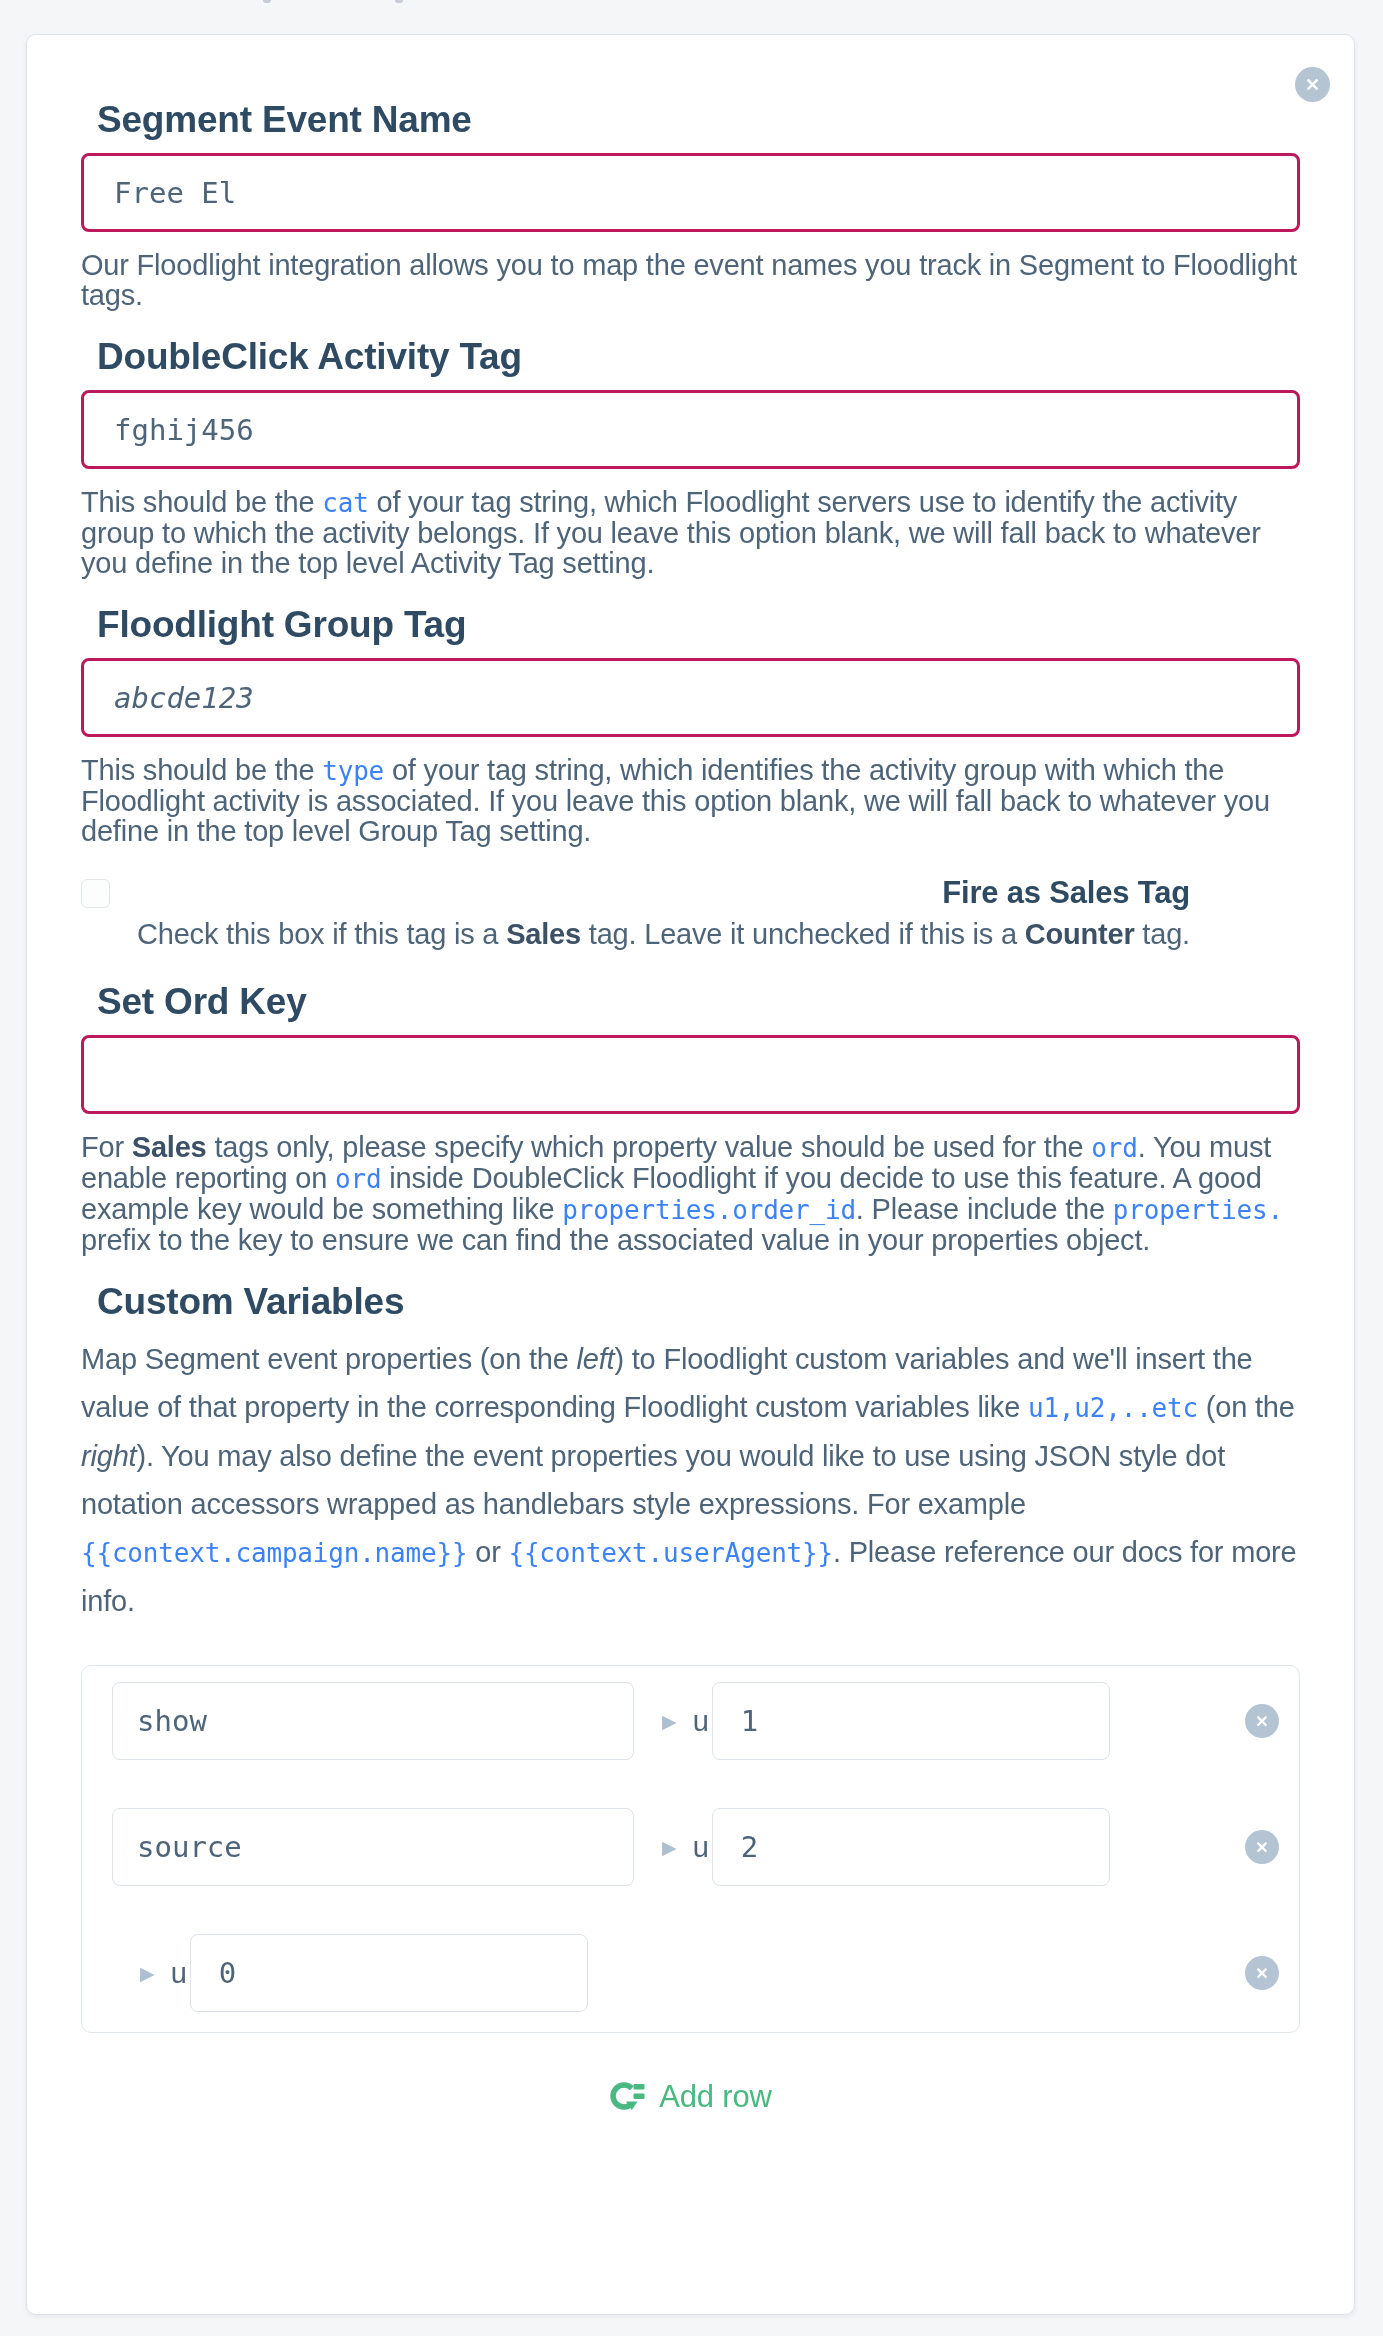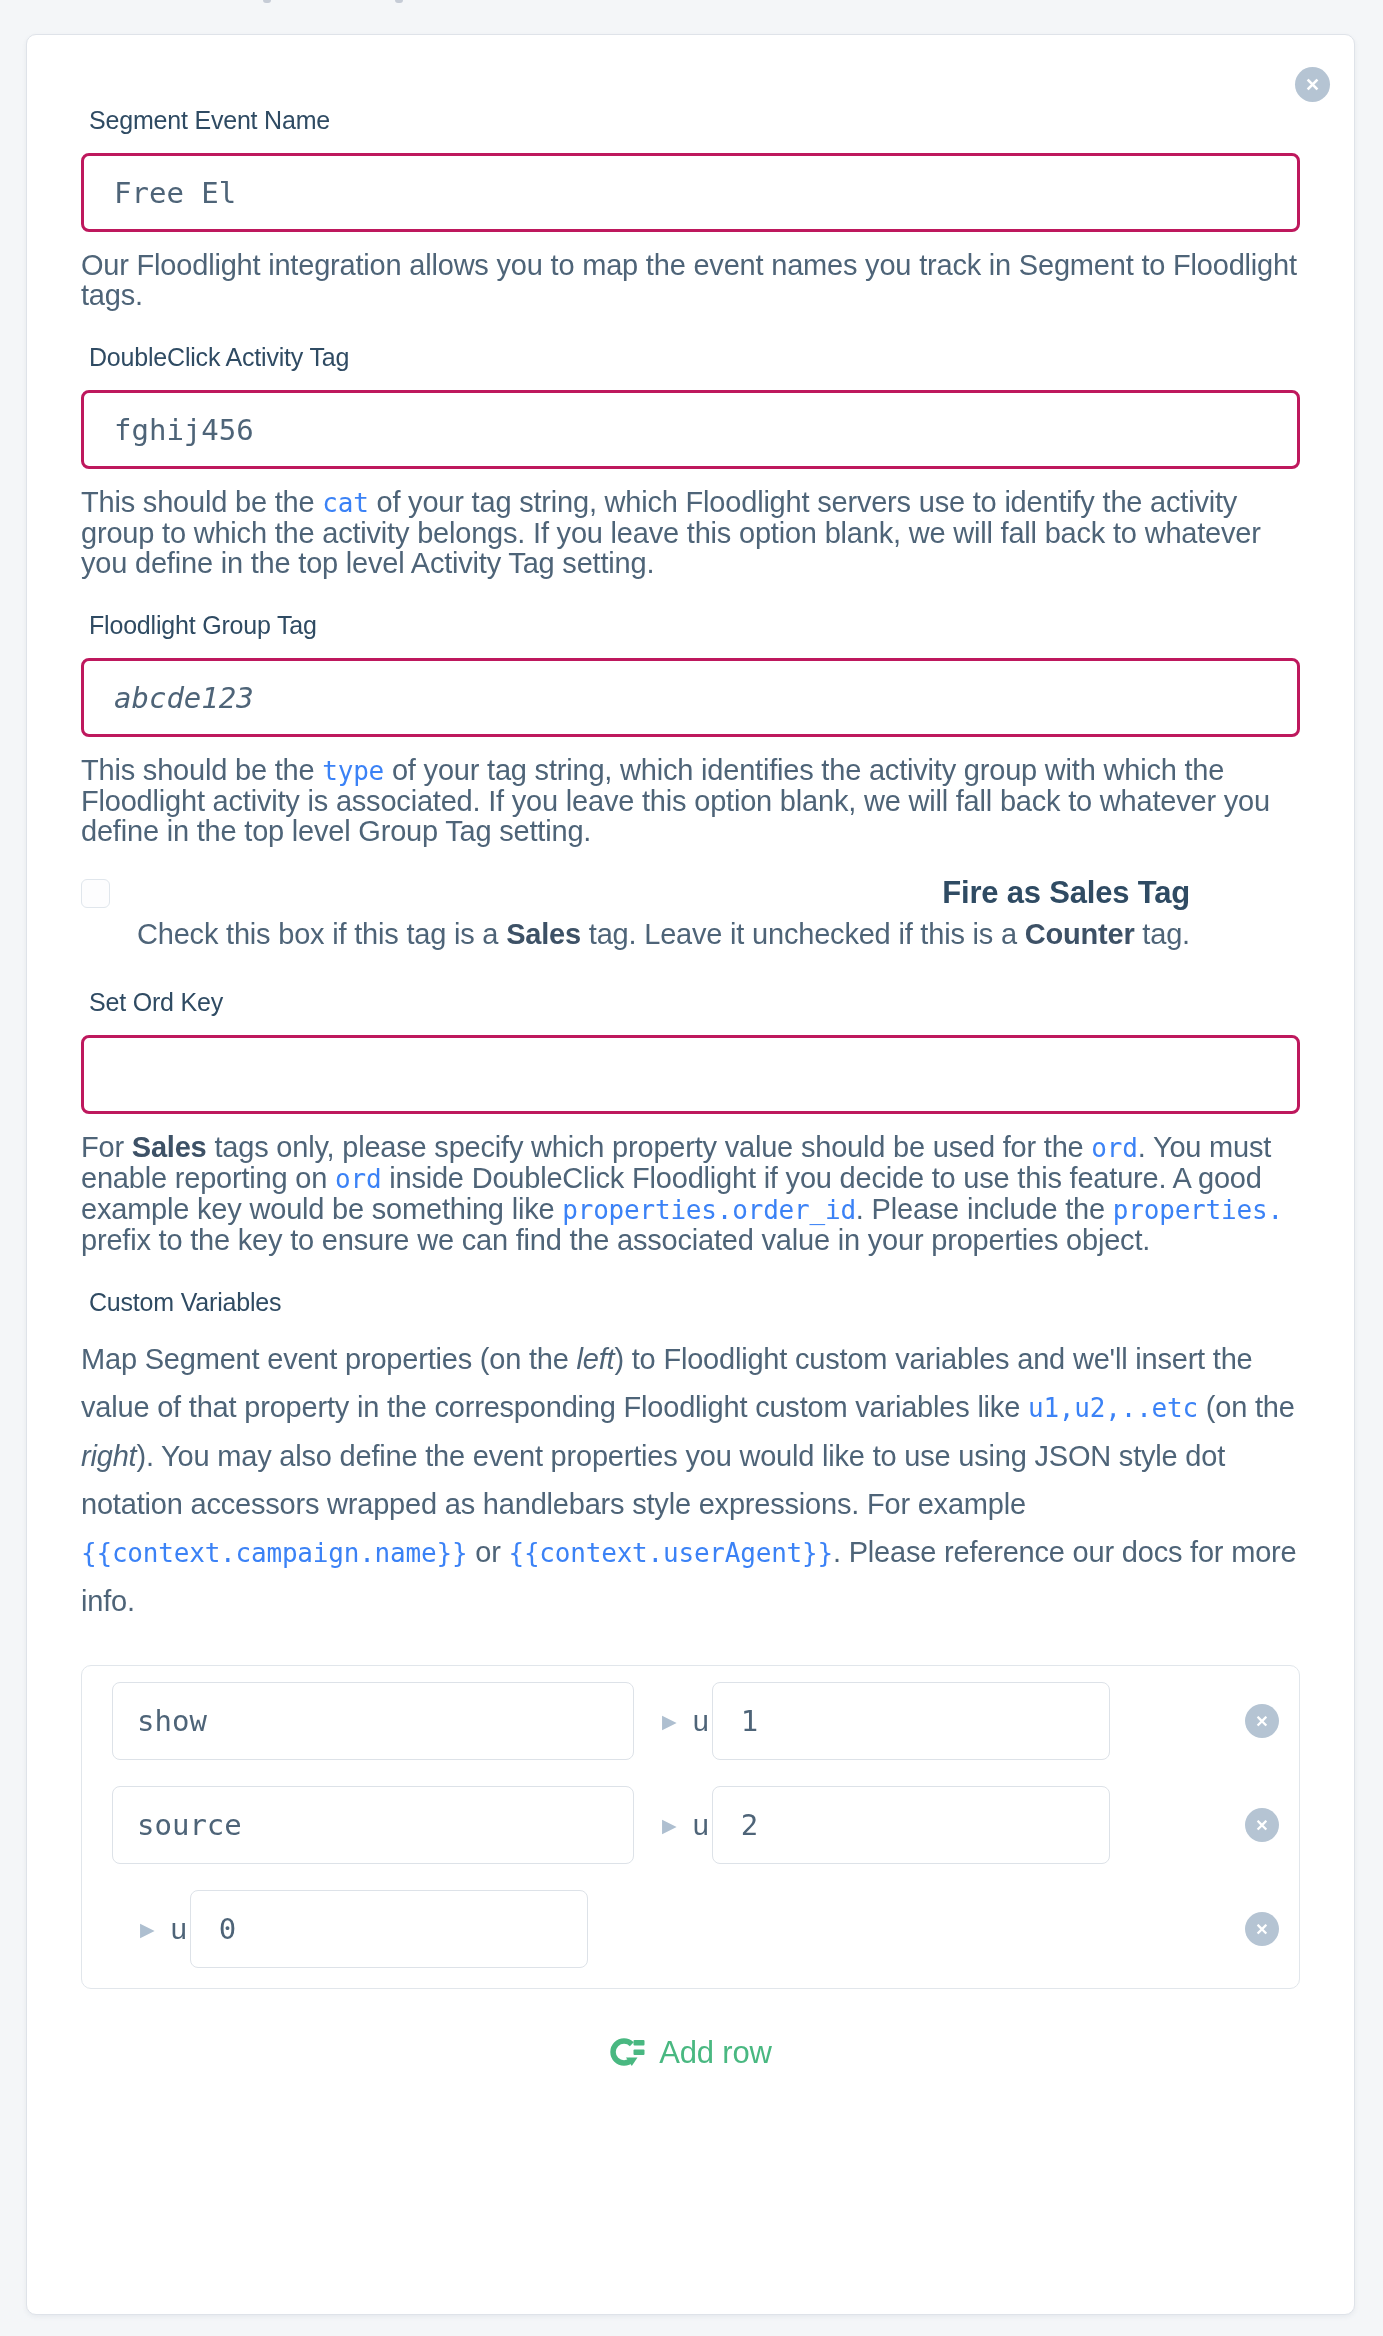--- a/index.html
+++ b/index.html
@@ -26,22 +26,22 @@
   }
   .close-btn {
     position:absolute; top:32px; right:24px;
     width:35px; height:35px; border-radius:50%;
     background:#b5c4d3; border:none; cursor:pointer;
     display:flex; align-items:center; justify-content:center;
     color:#ffffff; font-size:18px; font-weight:bold;
     font-family:"Liberation Sans", sans-serif;
   }
   .sec-h {
-    font-size:25px; line-height:42px; font-weight:400;
-    color:#2f4b63; letter-spacing:-.2px; margin:0 0 12px 8px;
+    font-size:37px; line-height:42px; font-weight:700;
+    color:#2f4b63; letter-spacing:-.2px; margin:0 0 12px 16px;
   }
   .text-input {
     display:block; width:100%; height:79px;
     border:3px solid #be185d; border-radius:8px; background:#fff;
     padding:0 30px; outline:none;
     font-family:"DejaVu Sans Mono", monospace;
     font-size:29px; color:#4e6478;
   }
   .text-input.italic { font-style:italic; }
   .desc {
@@ -68,21 +68,21 @@
     font-size:31px; line-height:42px; font-weight:700;
     color:#2f4b63; letter-spacing:-.2px; cursor:pointer;
   }
   .check-desc { font-size:29px; line-height:41px; color:#4e6478; letter-spacing:-.2px; }
 
   .var-table {
     width:100%; margin-top:40px;
     border:1px solid #e1e6eb; border-radius:10px;
     padding:16px 20px 20px 30px;
   }
-  .map-row { display:flex; align-items:center; margin-bottom:26px; }
+  .map-row { display:flex; align-items:center; margin-bottom:48px; }
   .map-row:last-child { margin-bottom:0; }
   .row-input {
     height:78px; border:1px solid #dde2e8; border-radius:8px; background:#fff;
     outline:none; font-family:"DejaVu Sans Mono", monospace;
     font-size:29px; color:#4e6478;
   }
   .prop-input { width:522px; padding:0 24px; }
   .var-input  { width:398px; padding:0 28px; }
   .tri { margin-left:28px; font-size:19px; color:#aebfd0; line-height:1; }
   .u-label {

